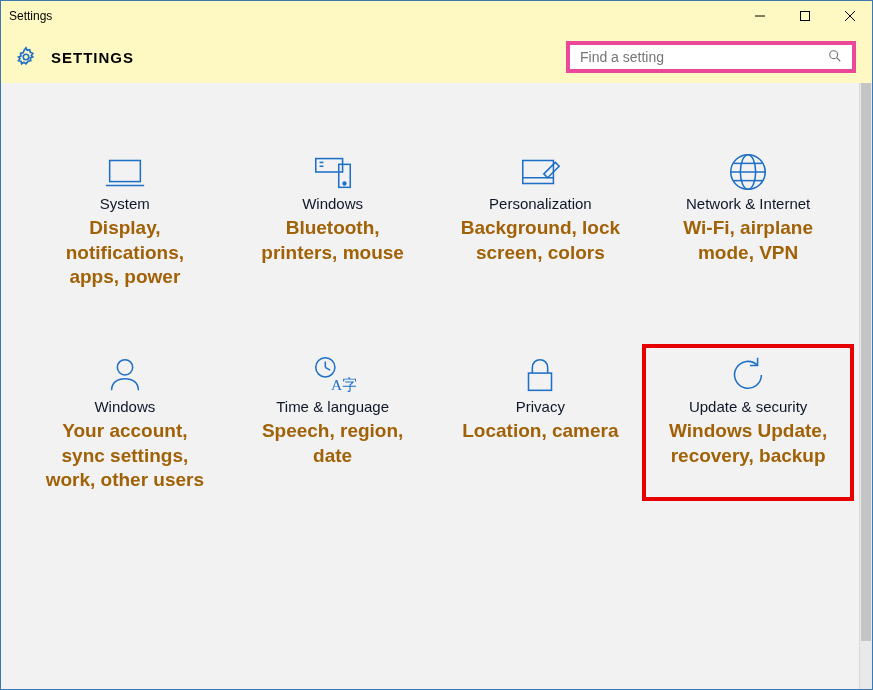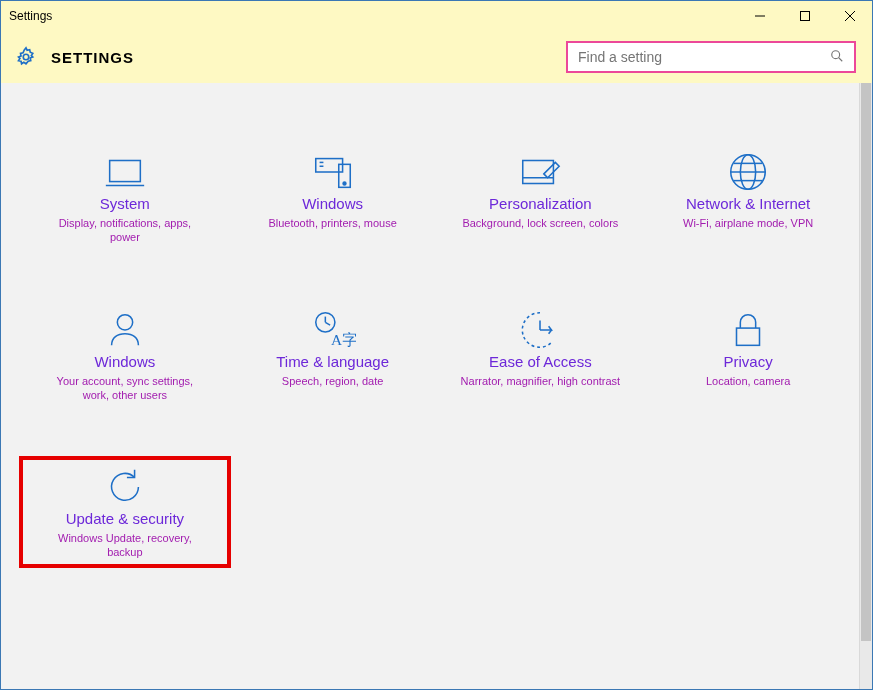--- a/index.html
+++ b/index.html
@@ -55,21 +55,21 @@
   .gear-icon { width: 22px; height: 22px; flex: none; }
   .header-title {
     font-size: 15px;
     letter-spacing: 1px;
     font-weight: 600;
     color: #000;
   }
   .search-box {
     width: 290px;
     height: 32px;
-    border: 2px solid #ec4899;
+    border: 4px solid #ec4899;
     background: #fff;
     display: flex;
     align-items: center;
     justify-content: space-between;
     padding: 0 8px 0 10px;
   }
   .search-box input {
     border: none;
     outline: none;
     font-size: 14px;
@@ -104,28 +104,29 @@
   .tile-icon {
     width: 46px;
     height: 46px;
     display: flex;
     align-items: center;
     justify-content: center;
   }
   .tile-icon svg { stroke: #1e6fc7; fill: none; stroke-width: 1.6; }
   .tile-title {
     font-size: 15px;
-    color: #6d28d9;
+    color: #0f172a;
     margin-bottom: 4px;
   }
   .tile-desc {
-    font-size: 11px;
-    color: #a21caf;
+    font-size: 19px;
+    color: #a16207;
     line-height: 1.3;
     max-width: 160px;
+    font-weight: bold;
   }
   .highlighted {
     outline: 4px solid #e60000;
     outline-offset: -2px;
   }
   
   .scroll-track {
     position: absolute;
     right: 0; top: 82px; bottom: 0; width: 13px;
     background: #e9e9e9;
@@ -259,32 +260,20 @@
             <circle cx="16" cy="16" r="10"></circle>
             <line x1="16" y1="10" x2="16" y2="16"></line>
             <line x1="16" y1="16" x2="21" y2="19"></line>
             <text x="22" y="40" font-size="16" fill="#1e6fc7" stroke="none" font-family="Segoe UI">A字</text>
           </svg>
       </div>
       <div class="tile-title">Time &amp; language</div>
       <div class="tile-desc">Speech, region, date</div>
     </div>
 
-    <div class="tile">
-      <div class="tile-icon">
-        <svg viewBox="0 0 48 48" width="46" height="46">
-            <path d="M24 6a18 18 0 1 0 12 31" stroke-dasharray="3 3"></path>
-            <line x1="24" y1="14" x2="24" y2="24"></line>
-            <polyline points="24,24 36,24 33,20"></polyline>
-            <polyline points="36,24 33,28"></polyline>
-          </svg>
-      </div>
-      <div class="tile-title">Ease of Access</div>
-      <div class="tile-desc">Narrator, magnifier, high contrast</div>
-    </div>
 
     <div class="tile">
       <div class="tile-icon">
         <svg viewBox="0 0 48 48" width="46" height="46">
             <rect x="12" y="22" width="24" height="18"></rect>
             <path d="M16 22v-6a8 8 0 0 1 16 0v6"></path>
           </svg>
       </div>
       <div class="tile-title">Privacy</div>
       <div class="tile-desc">Location, camera</div>

